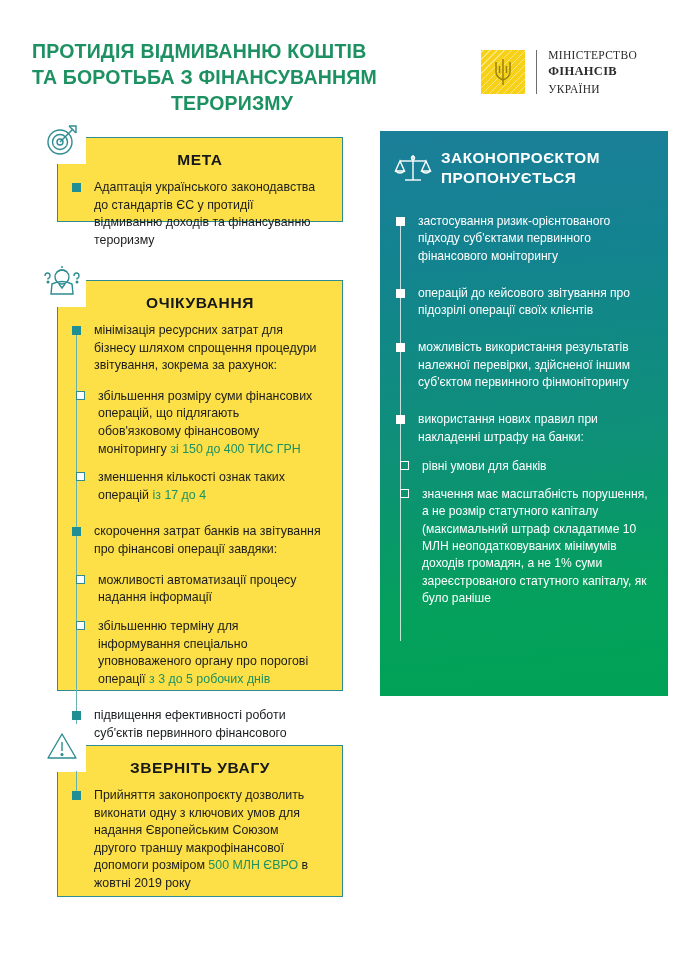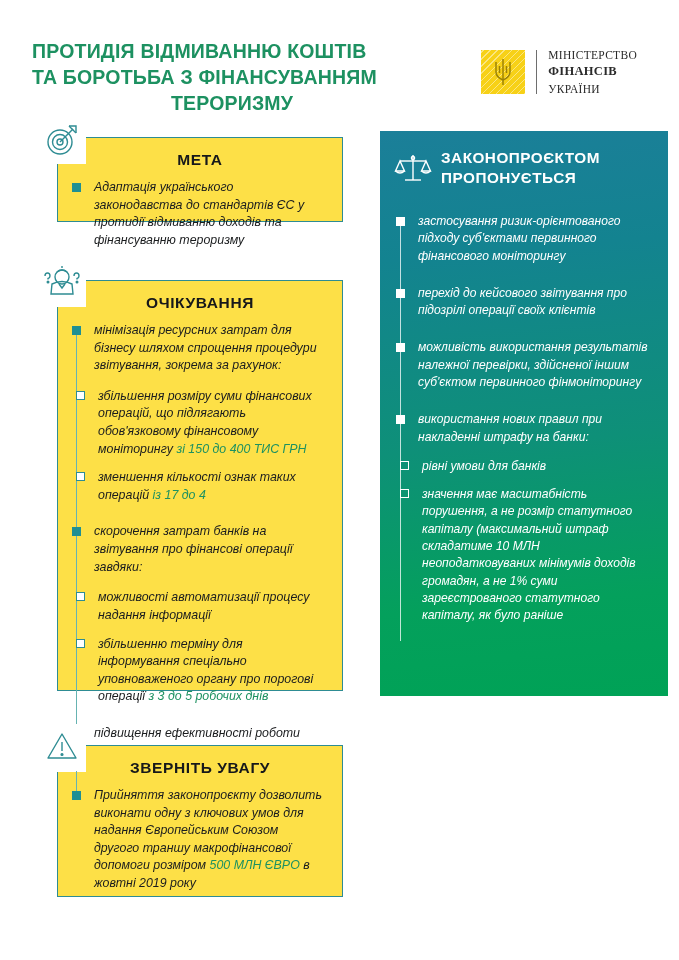--- a/index.html
+++ b/index.html
@@ -105,21 +105,21 @@
     text-align: center;
     color: #16181a;
     font-size: 15.5px;
     font-weight: bold;
     letter-spacing: 0.6px;
     padding-top: 13px;
   }
   .card-body { padding: 10px 18px 16px 14px; }
 
   
-  .blist { position: relative; font-style: italic; }
+  .blist { position: relative; }
   .bullet-row {
     position: relative;
     display: flex;
     align-items: flex-start;
     padding-left: 22px;
   }
   .bullet-row + .bullet-row { margin-top: 13px; }
   .sq {
     position: absolute;
     left: 0; top: 4px;
@@ -329,21 +329,21 @@
       <div class="blist">
         <div class="rail" style="top:8px; height:420px;"></div>
 
         <div class="bullet-row">
           <span class="sq"></span>
           <span class="btext">застосування ризик-орієнтованого підходу суб'єктами первинного фінансового моніторингу</span>
         </div>
 
         <div class="bullet-row">
           <span class="sq"></span>
-          <span class="btext">перехід до кейсового звітування про підозрілі операції своїх клієнтів</span>
+          <span class="btext">операцій до кейсового звітування про підозрілі операції своїх клієнтів</span>
         </div>
 
         <div class="bullet-row">
           <span class="sq"></span>
           <span class="btext">можливість використання результатів належної перевірки, здійсненої іншим суб'єктом первинного фінмоніторингу</span>
         </div>
 
         <div class="bullet-row">
           <span class="sq"></span>
           <span class="btext">використання нових правил при накладенні штрафу на банки:</span>

